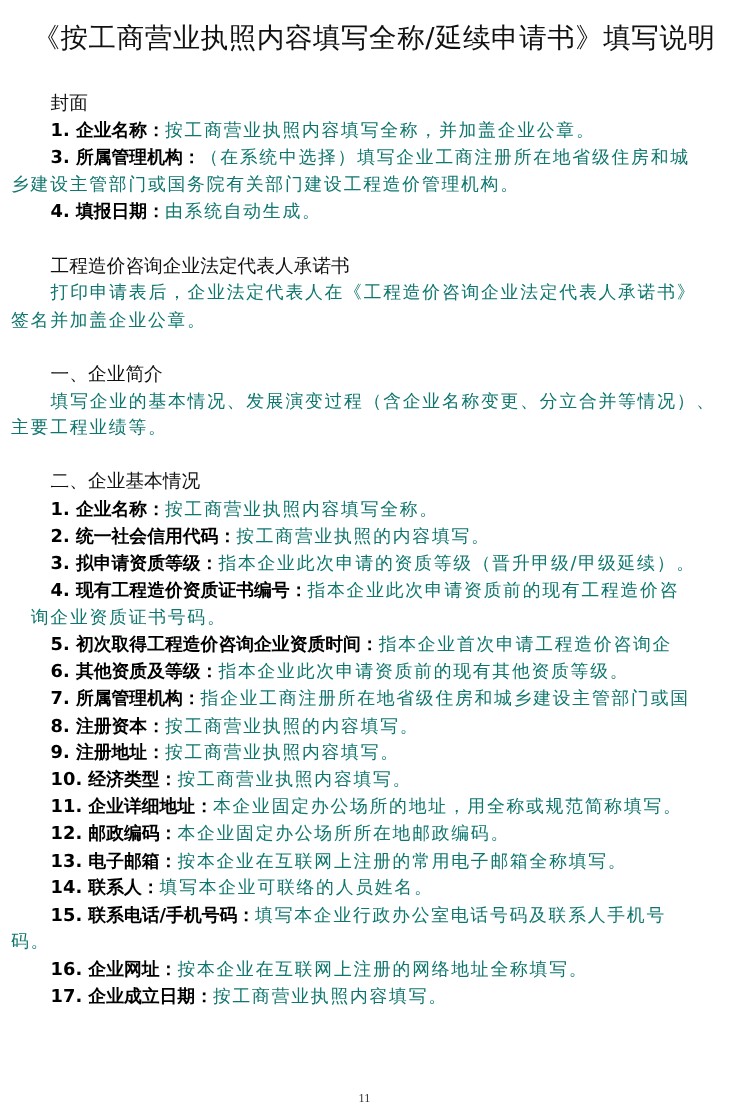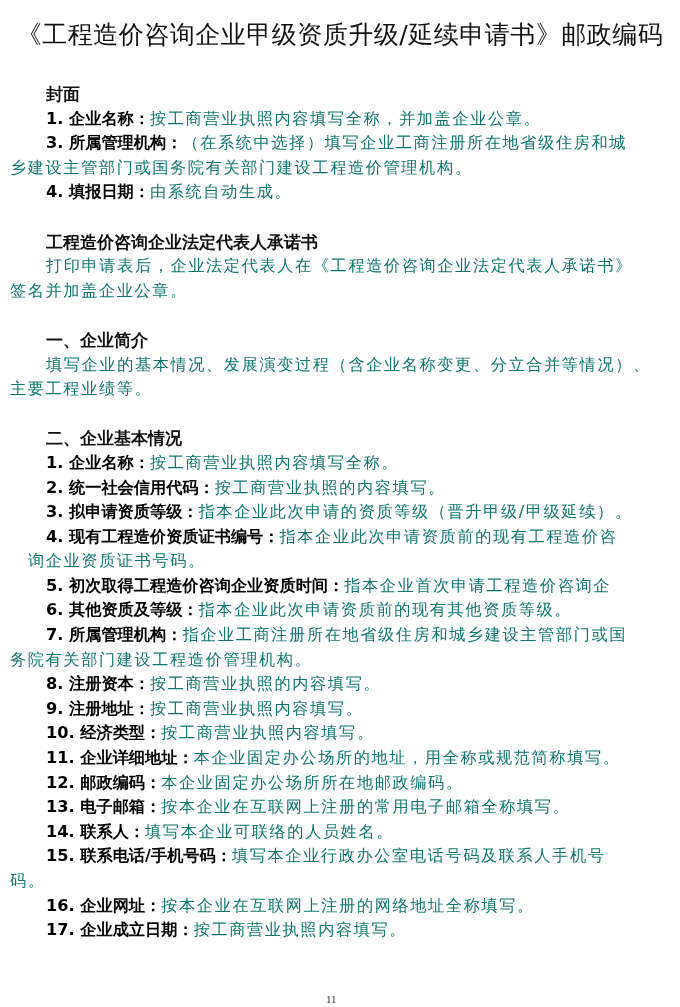--- a/index.html
+++ b/index.html
@@ -13,39 +13,39 @@
     text-align: center; font-size: 25px; letter-spacing: 0.5px;
     color: #111; white-space: nowrap;
   }
   .doc {
     position: absolute; left: 10px; top: 82px; width: 660px;
     font-size: 16.2px; line-height: 24.6px;
   }
   .line { white-space: nowrap; }
   .indent { padding-left: 36px; }
   .cont { padding-left: 0; }
-  .heading { padding-left: 36px; font-size: 17px; color: #111; font-weight: bold; }
+  .heading { padding-left: 36px; font-size: 17px; color: #111; }
   .lbl { font-weight: bold; color: #000; }
   .txt { color: #0f766e; letter-spacing: 1.6px; }
   .gap { height: 24.6px; }
   .page-num {
     position: absolute; left: 326px; top: 993px; font-size: 11px;
     font-family: "Liberation Serif", serif; color: #333;
   }
   .watermark {
     position: absolute; left: 432px; top: 966px; font-size: 16px;
     color: #1d4ed8; white-space: nowrap;
     text-shadow: 1px 1px 0 #fff, -1px -1px 0 #fff;
     margin-top: 44px;
   }
 </style>
 </head>
 <body>
 
-<div class="title">《工程造价咨询企业甲级资质升级/延续申请书》邮政编码</div>
+<div class="title">《按工商营业执照内容填写全称/延续申请书》填写说明</div>
 
 <div class="doc">
 
   <div class="line heading">封面</div>
 
   <div class="line indent"><span class="lbl">1. 企业名称：</span><span class="txt">按工商营业执照内容填写全称，并加盖企业公章。</span></div>
   <div class="line indent"><span class="lbl">3. 所属管理机构：</span><span class="txt">（在系统中选择）填写企业工商注册所在地省级住房和城</span></div>
   <div class="line cont"><span class="txt">乡建设主管部门或国务院有关部门建设工程造价管理机构。</span></div>
   <div class="line indent"><span class="lbl">4. 填报日期：</span><span class="txt">由系统自动生成。</span></div>
 
@@ -66,21 +66,20 @@
   <div class="line heading">二、企业基本情况</div>
 
   <div class="line indent"><span class="lbl">1. 企业名称：</span><span class="txt">按工商营业执照内容填写全称。</span></div>
   <div class="line indent"><span class="lbl">2. 统一社会信用代码：</span><span class="txt">按工商营业执照的内容填写。</span></div>
   <div class="line indent"><span class="lbl">3. 拟申请资质等级：</span><span class="txt">指本企业此次申请的资质等级（晋升甲级/甲级延续）。</span></div>
   <div class="line indent"><span class="lbl">4. 现有工程造价资质证书编号：</span><span class="txt">指本企业此次申请资质前的现有工程造价咨</span></div>
   <div class="line cont" style="padding-left:18px"><span class="txt">询企业资质证书号码。</span></div>
   <div class="line indent"><span class="lbl">5. 初次取得工程造价咨询企业资质时间：</span><span class="txt">指本企业首次申请工程造价咨询企</span></div>
   <div class="line indent"><span class="lbl">6. 其他资质及等级：</span><span class="txt">指本企业此次申请资质前的现有其他资质等级。</span></div>
   <div class="line indent"><span class="lbl">7. 所属管理机构：</span><span class="txt">指企业工商注册所在地省级住房和城乡建设主管部门或国</span></div>
-  <div class="line cont"><span class="txt">务院有关部门建设工程造价管理机构。</span></div>
   <div class="line indent"><span class="lbl">8. 注册资本：</span><span class="txt">按工商营业执照的内容填写。</span></div>
   <div class="line indent"><span class="lbl">9. 注册地址：</span><span class="txt">按工商营业执照内容填写。</span></div>
   <div class="line indent"><span class="lbl">10. 经济类型：</span><span class="txt">按工商营业执照内容填写。</span></div>
   <div class="line indent"><span class="lbl">11. 企业详细地址：</span><span class="txt">本企业固定办公场所的地址，用全称或规范简称填写。</span></div>
   <div class="line indent"><span class="lbl">12. 邮政编码：</span><span class="txt">本企业固定办公场所所在地邮政编码。</span></div>
   <div class="line indent"><span class="lbl">13. 电子邮箱：</span><span class="txt">按本企业在互联网上注册的常用电子邮箱全称填写。</span></div>
   <div class="line indent"><span class="lbl">14. 联系人：</span><span class="txt">填写本企业可联络的人员姓名。</span></div>
   <div class="line indent"><span class="lbl">15. 联系电话/手机号码：</span><span class="txt">填写本企业行政办公室电话号码及联系人手机号</span></div>
   <div class="line cont"><span class="txt">码。</span></div>
   <div class="line indent"><span class="lbl">16. 企业网址：</span><span class="txt">按本企业在互联网上注册的网络地址全称填写。</span></div>

